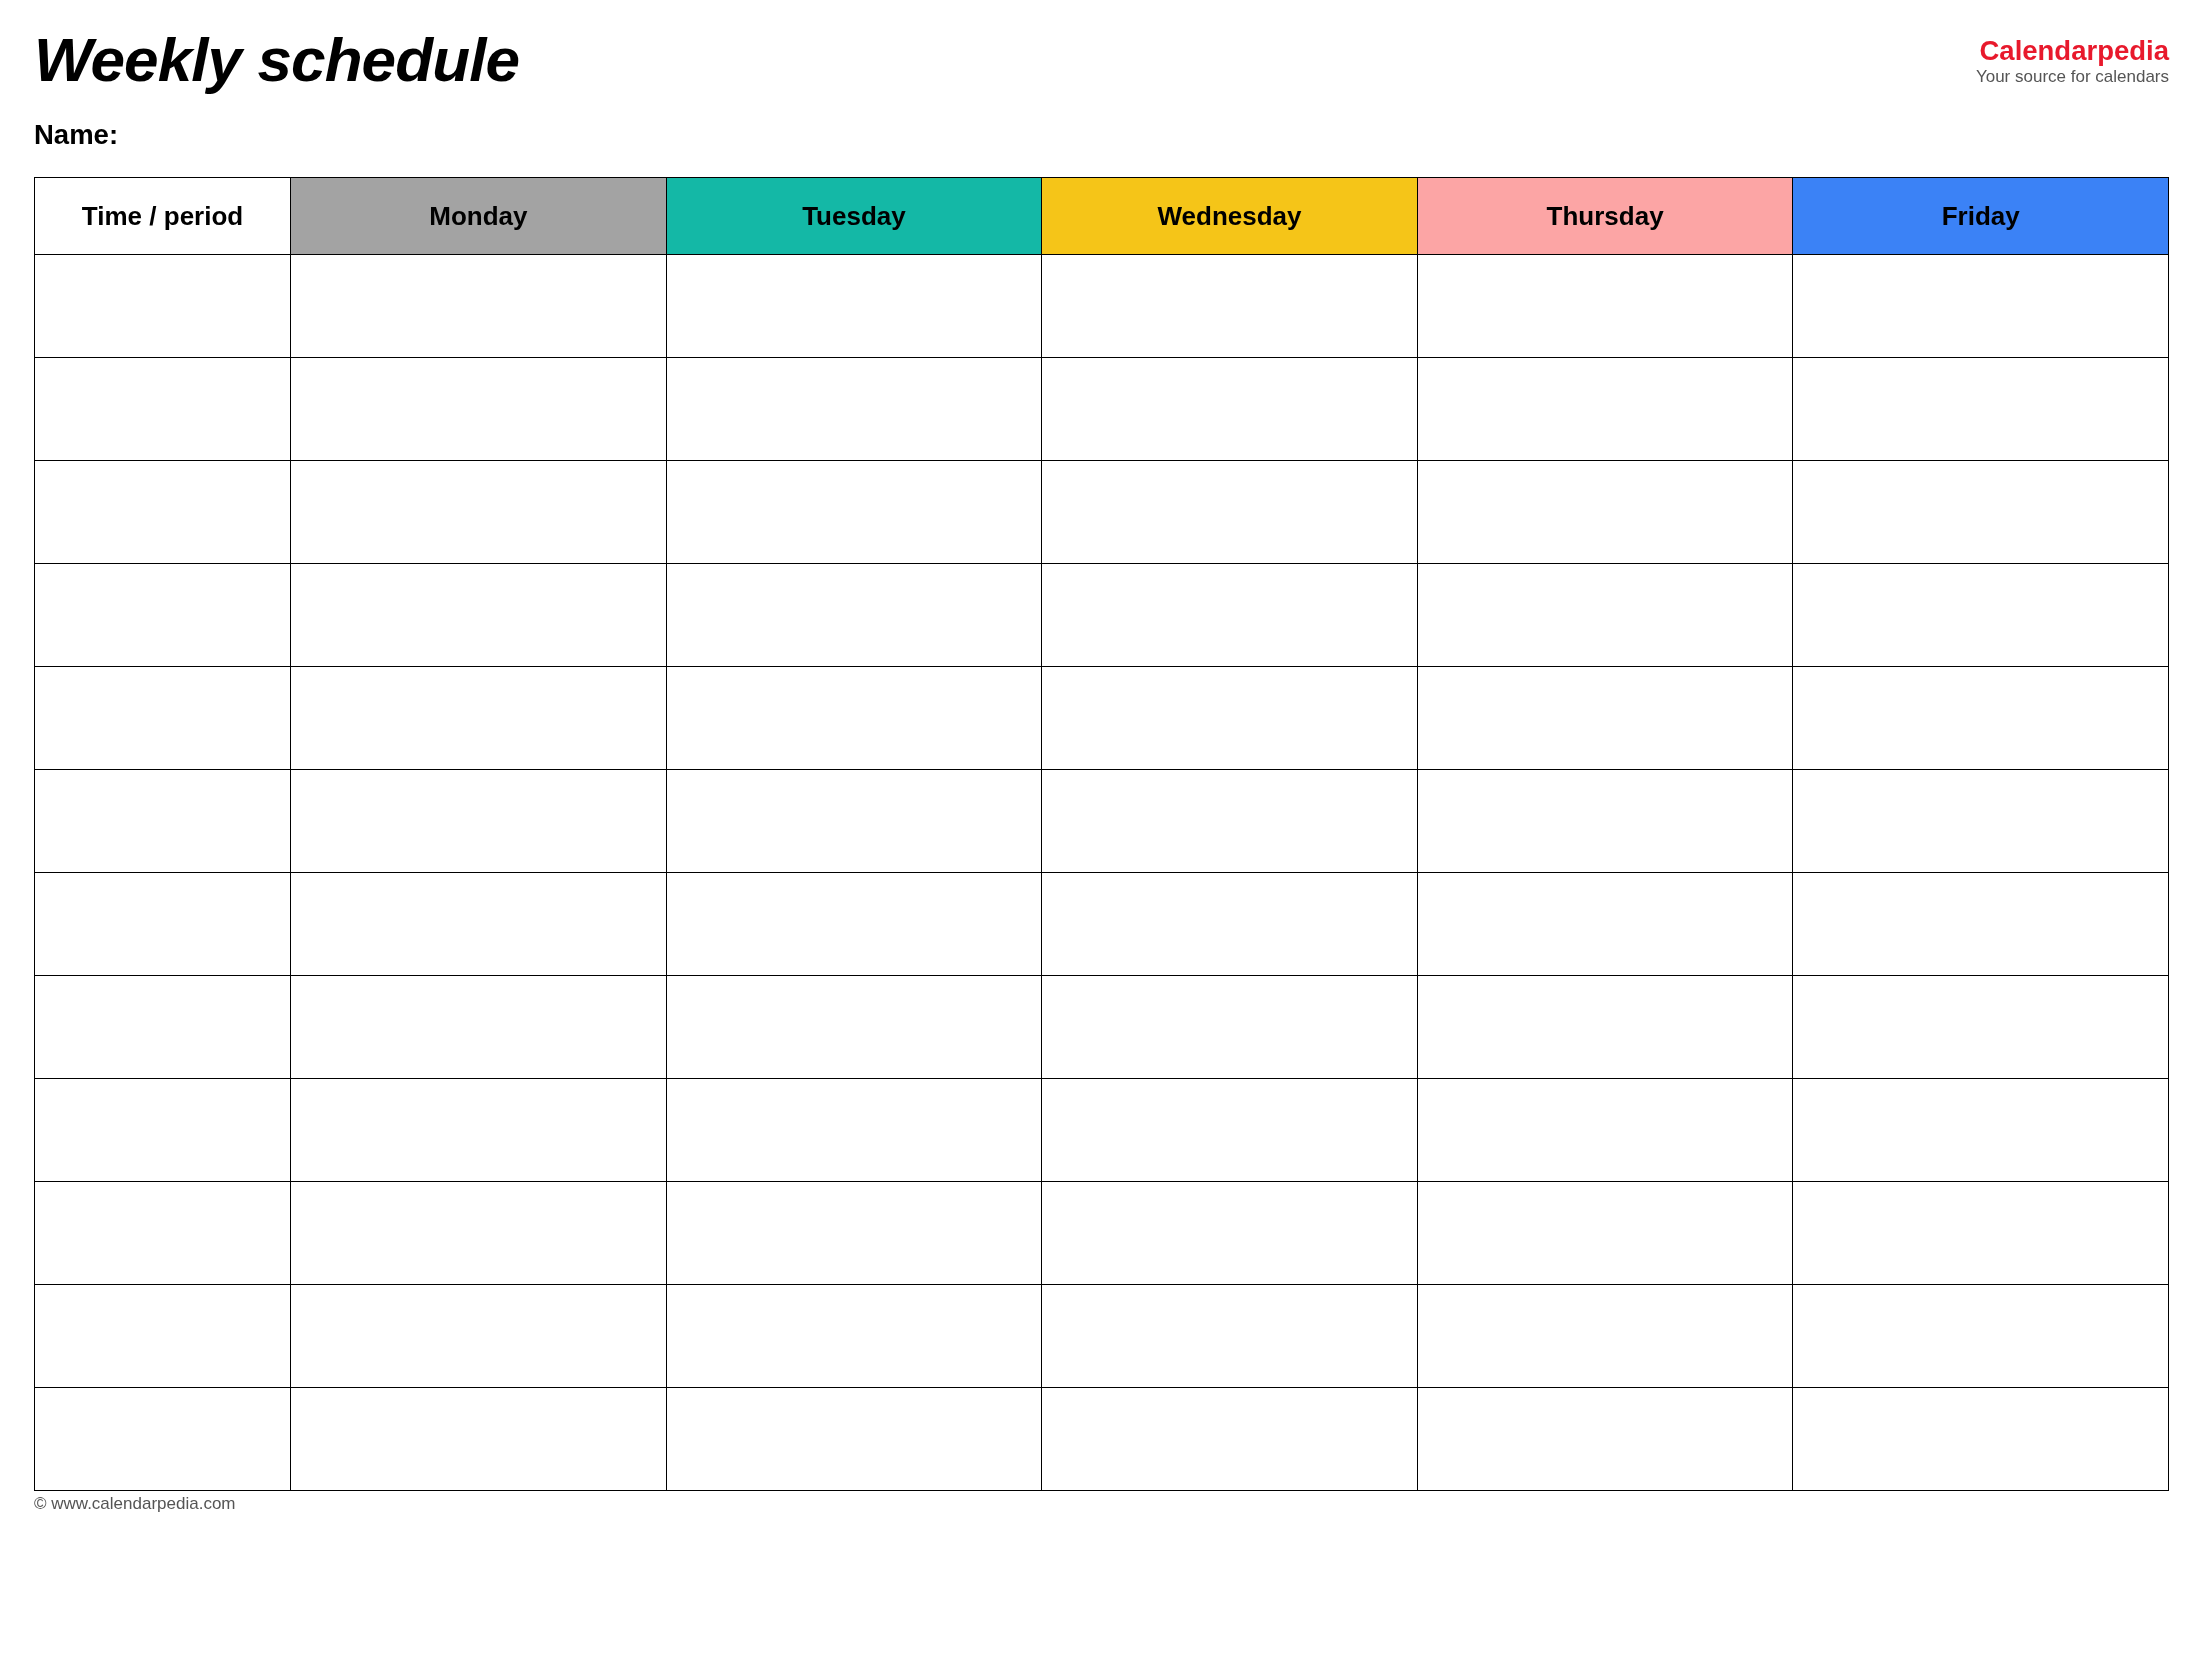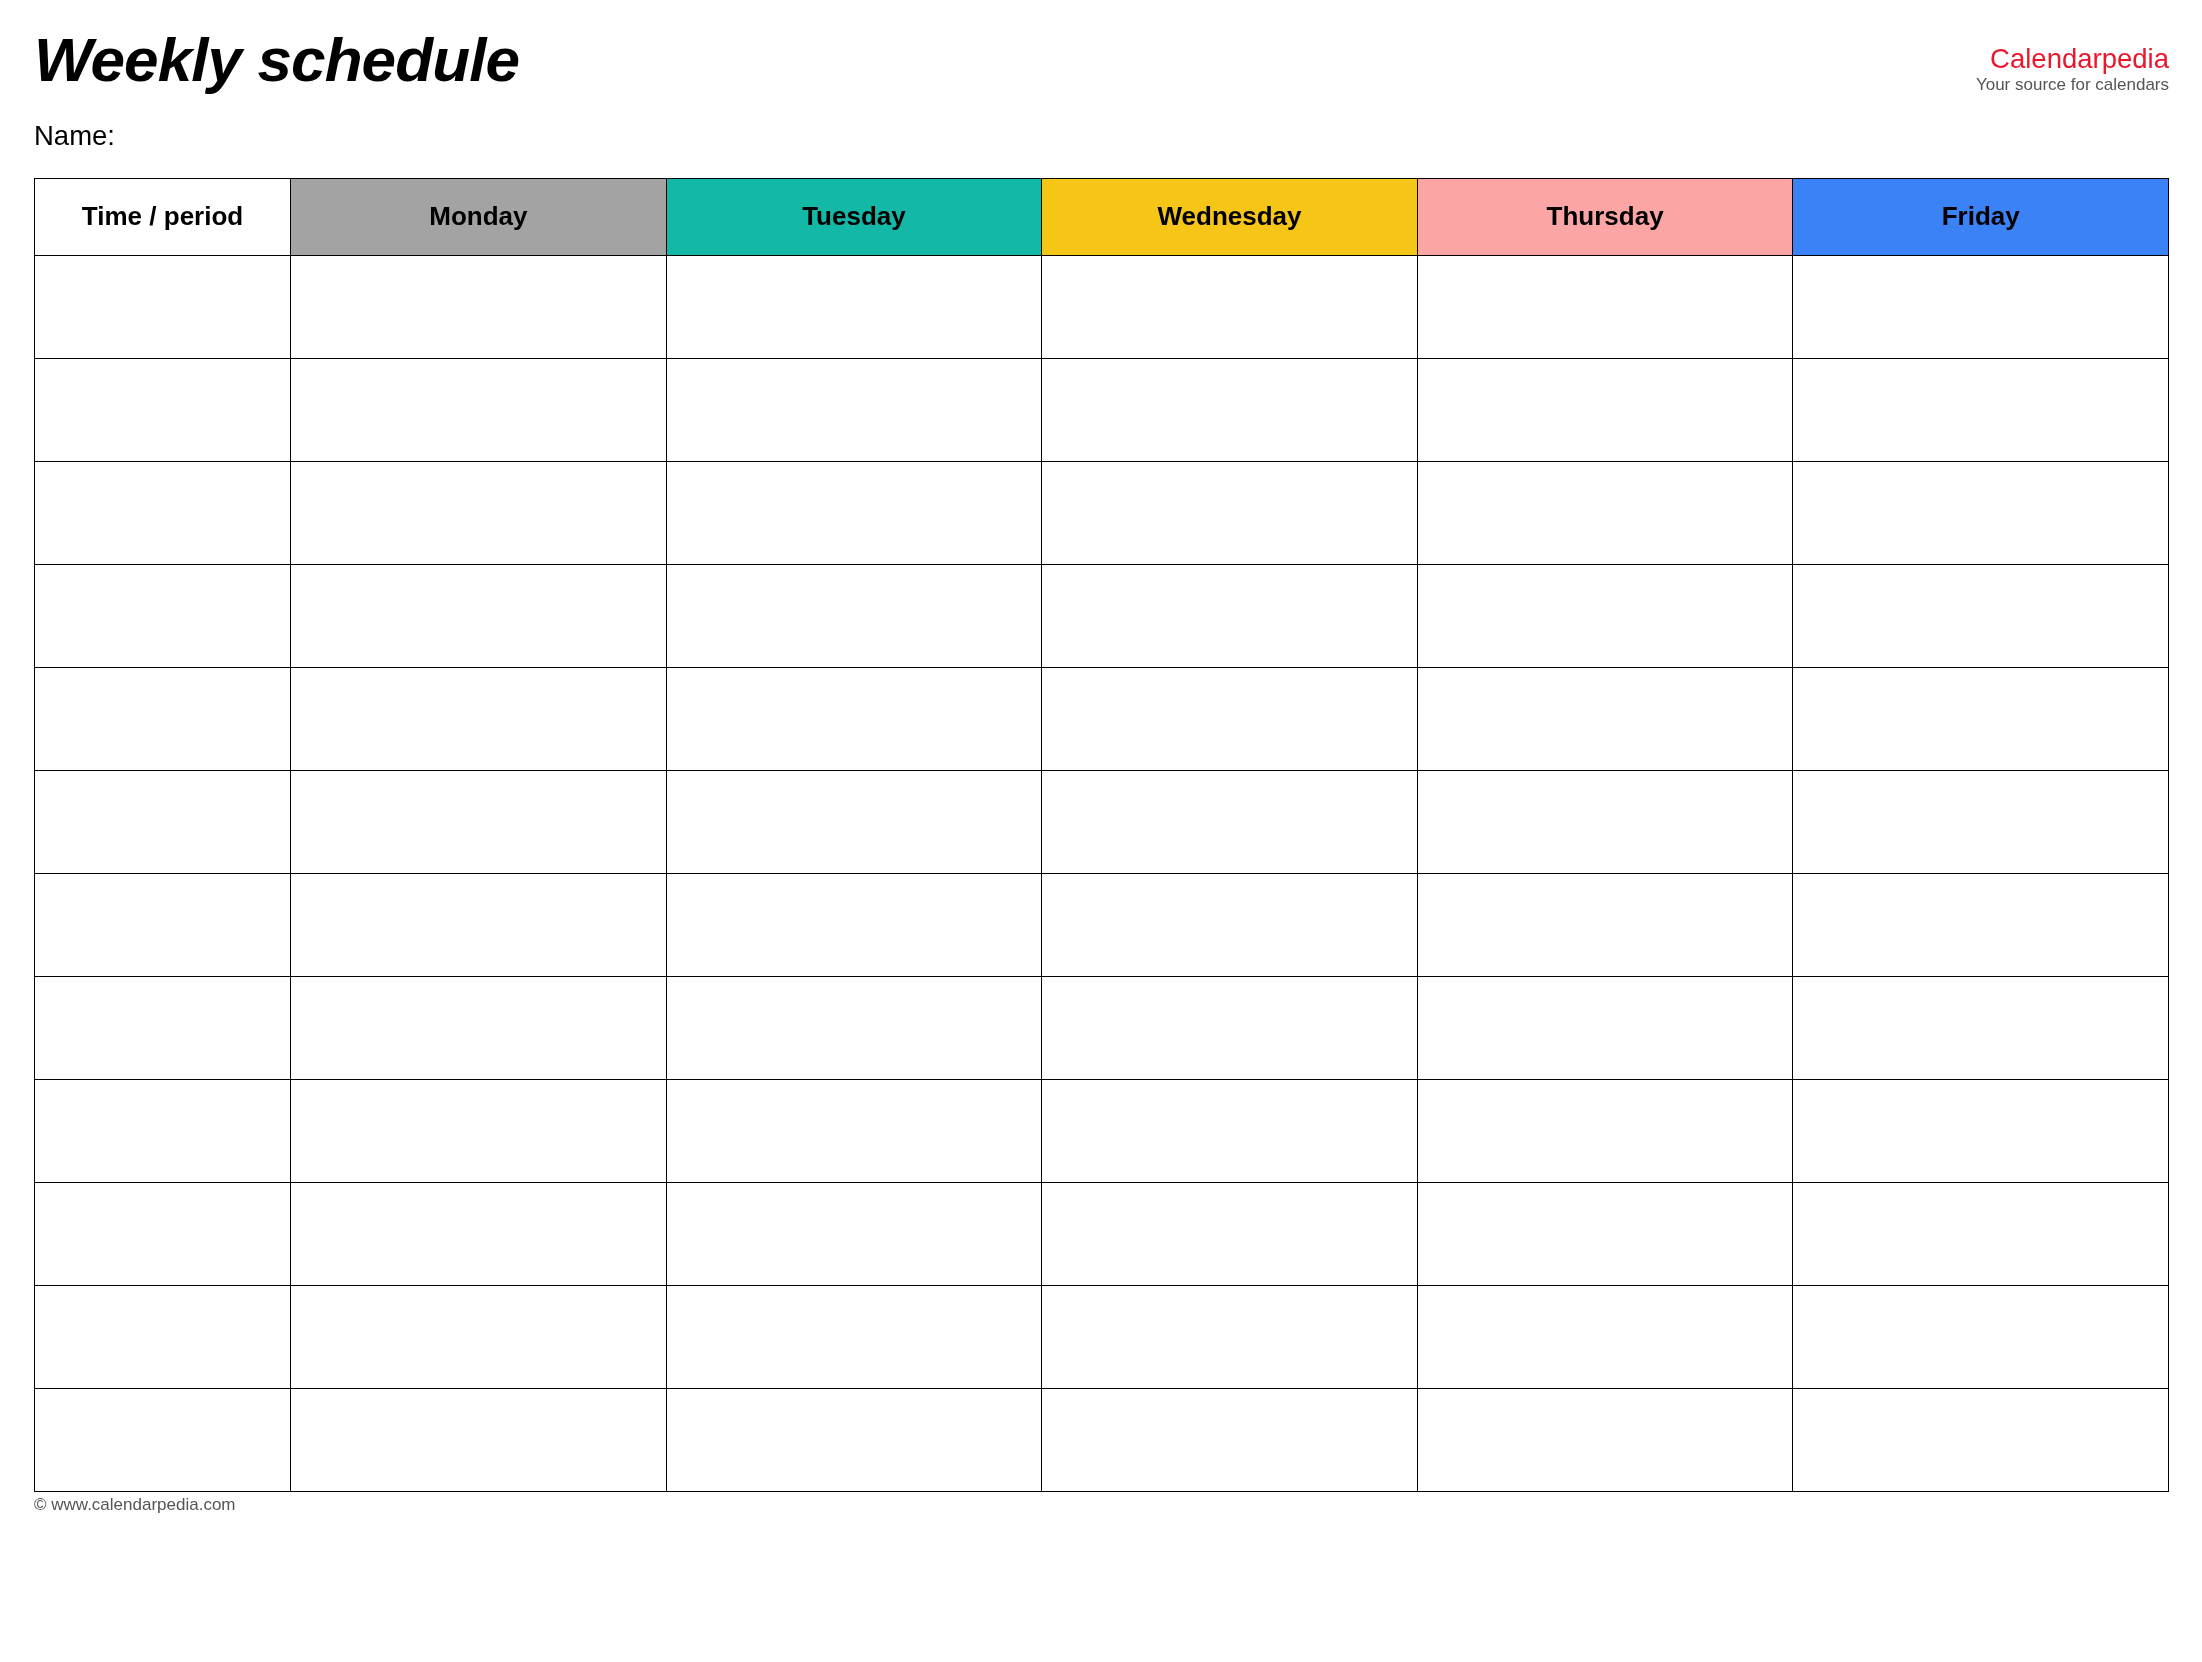--- a/index.html
+++ b/index.html
@@ -38,37 +38,36 @@
 
     .logo-area {
       display: flex;
       flex-direction: column;
       align-items: flex-end;
       padding-top: 8.6px;
     }
 
     .logo-text {
       font-size: 27.5px;
-      font-weight: normal;
-      color: #000000;
-      margin-top: 8px;
+      font-weight: bold;
+      color: #000000;
     }
 
     .logo-text span {
       color: #e8192c;
     }
 
     .logo-tagline {
       font-size: 17px;
       color: #555555;
     }
 
     .name-row {
       font-size: 27.5px;
-      font-weight: normal;
+      font-weight: bold;
       color: #000000;
       margin-bottom: 26px;
       margin-top: 25px;
     }
 
     .schedule-table {
       width: 100%;
       border-collapse: collapse;
       border: 1.7px solid #000000;
     }

